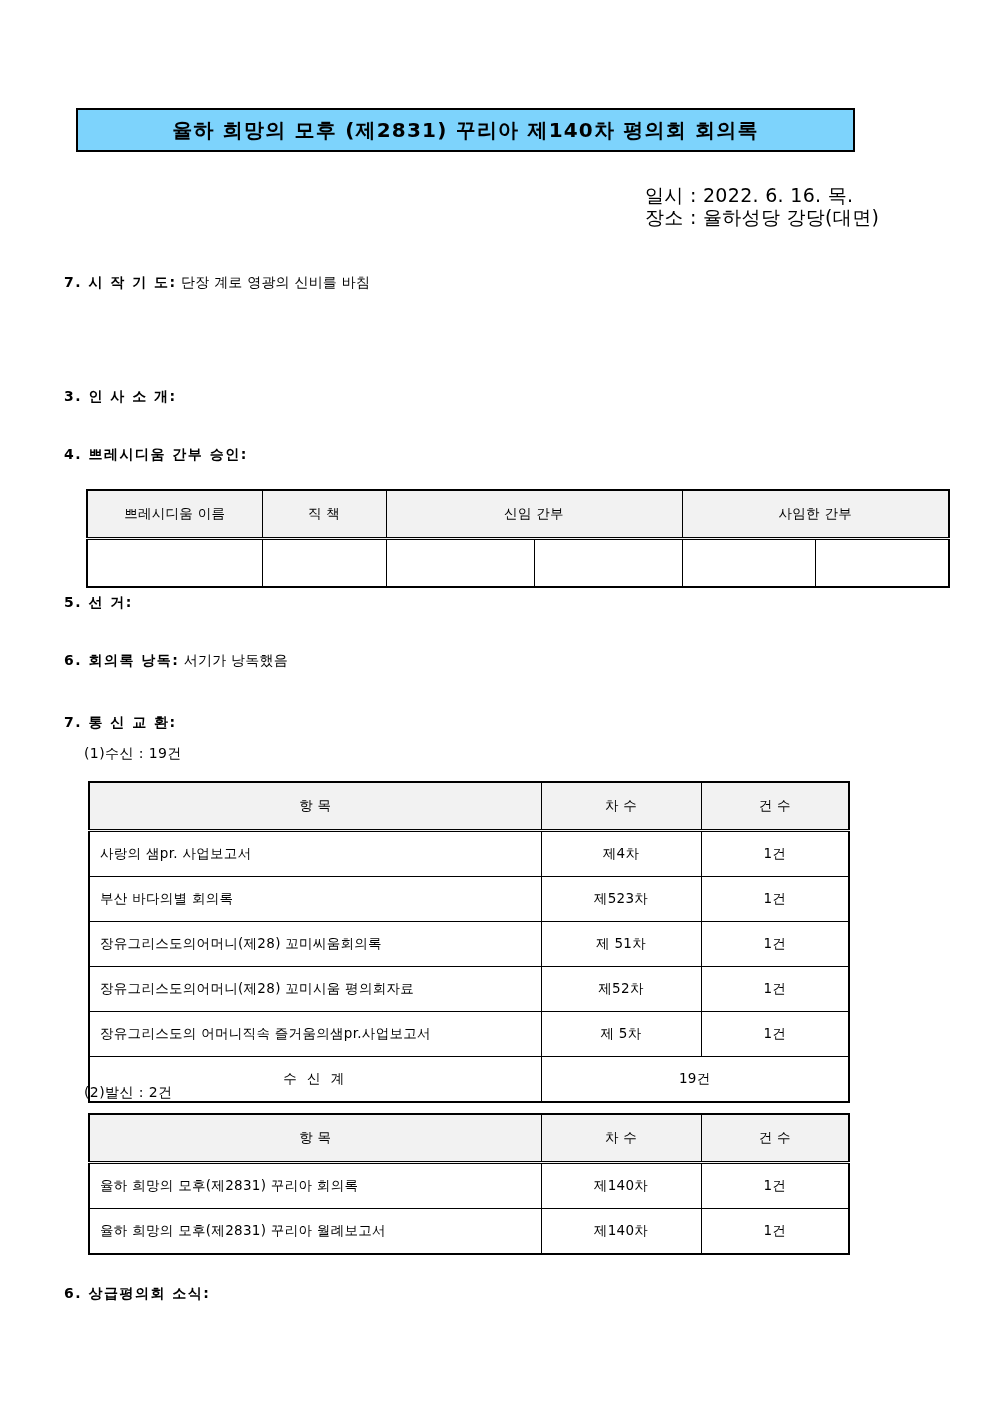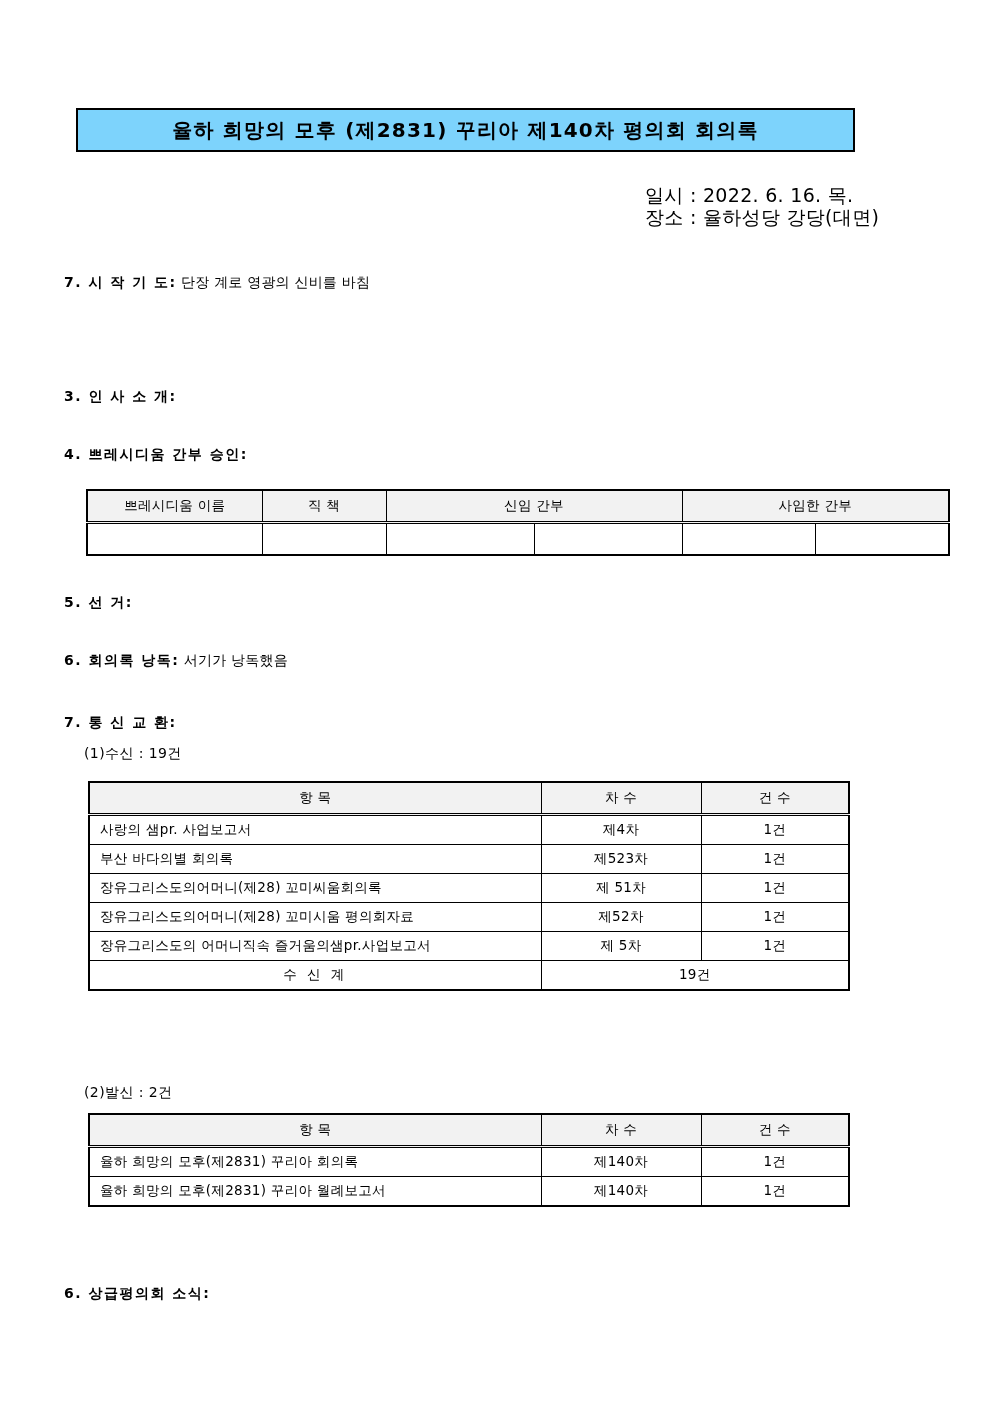--- a/index.html
+++ b/index.html
@@ -93,21 +93,21 @@
   
   table.doc {
     position: absolute;
     border-collapse: collapse;
     table-layout: fixed;
     font-size: 13.5px;
   }
   table.doc td,
   table.doc th {
     border: 1px solid #000000;
-    padding: 0;
+    padding: 8px;
     height: 28px;
     font-weight: normal;
     letter-spacing: 0.3px;
   }
   table.doc thead th {
     background: #f2f2f2;
     text-align: center;
     border-bottom: 3px double #000000;
     height: 30px;
   }

